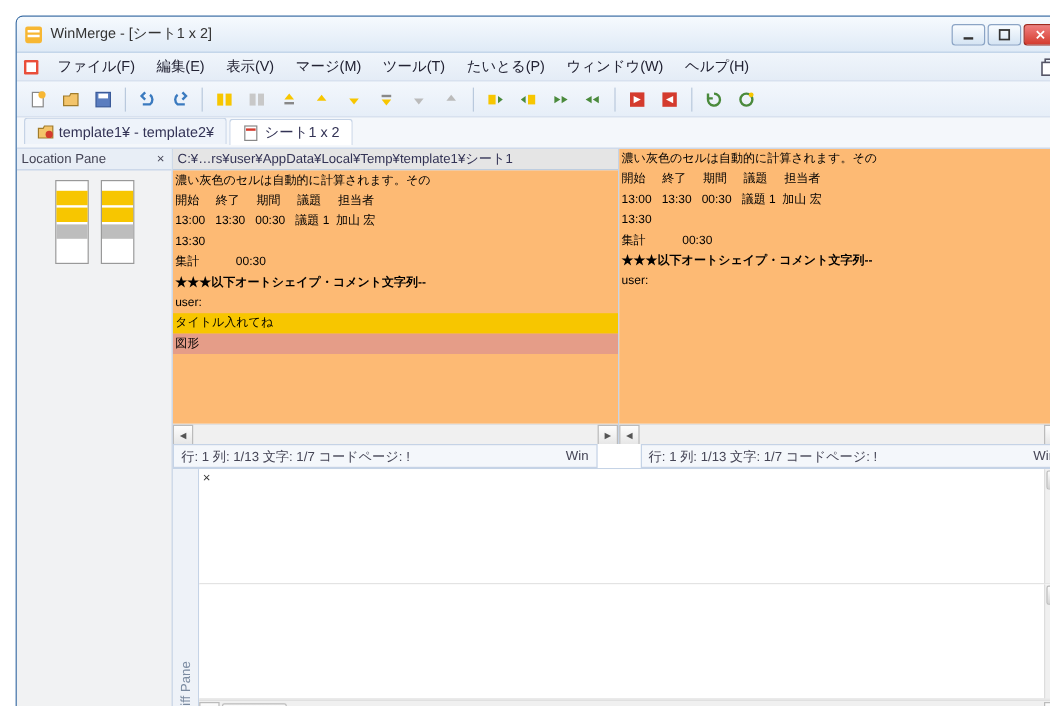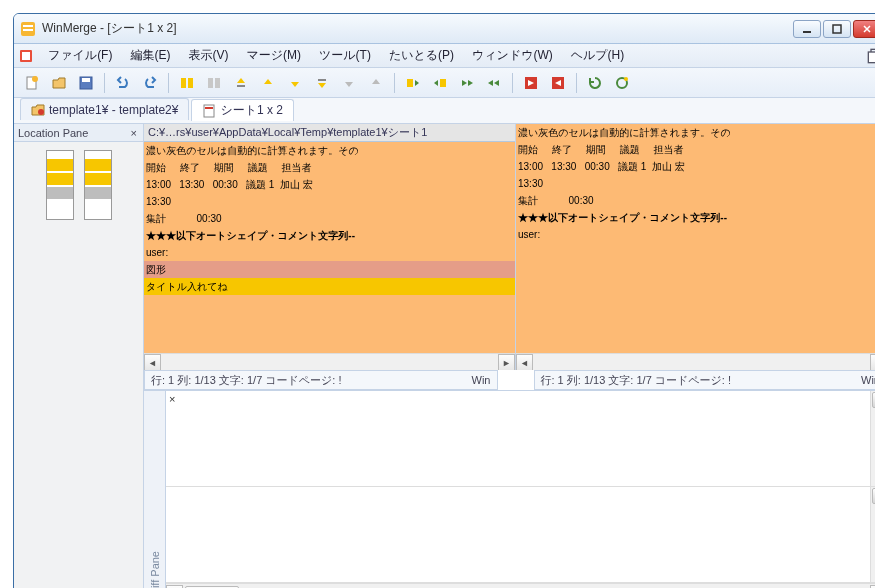--- a/index.html
+++ b/index.html
@@ -289,22 +289,22 @@
         <div class="pane">
           <div class="path-header">C:¥…rs¥user¥AppData¥Local¥Temp¥template1¥シート1</div>
           <div class="content">
             <div class="line">濃い灰色のセルは自動的に計算されます。その</div>
             <div class="line">開始     終了     期間     議題     担当者</div>
             <div class="line">13:00   13:30   00:30   議題 1  加山 宏</div>
             <div class="line">13:30</div>
             <div class="line">集計           00:30</div>
             <div class="line star">★★★以下オートシェイプ・コメント文字列--</div>
             <div class="line">user:</div>
+            <div class="line hl-yellow">タイトル入れてね</div>
             <div class="line hl-red">図形</div>
-            <div class="line hl-yellow">タイトル入れてね</div>
           </div>
           <div class="scroll-row">
             <div class="arrow">◄</div>
             <div class="track"></div>
             <div class="arrow">►</div>
           </div>
         </div>
         <div class="pane">
           <div class="content">
             <div class="line">濃い灰色のセルは自動的に計算されます。その</div>

